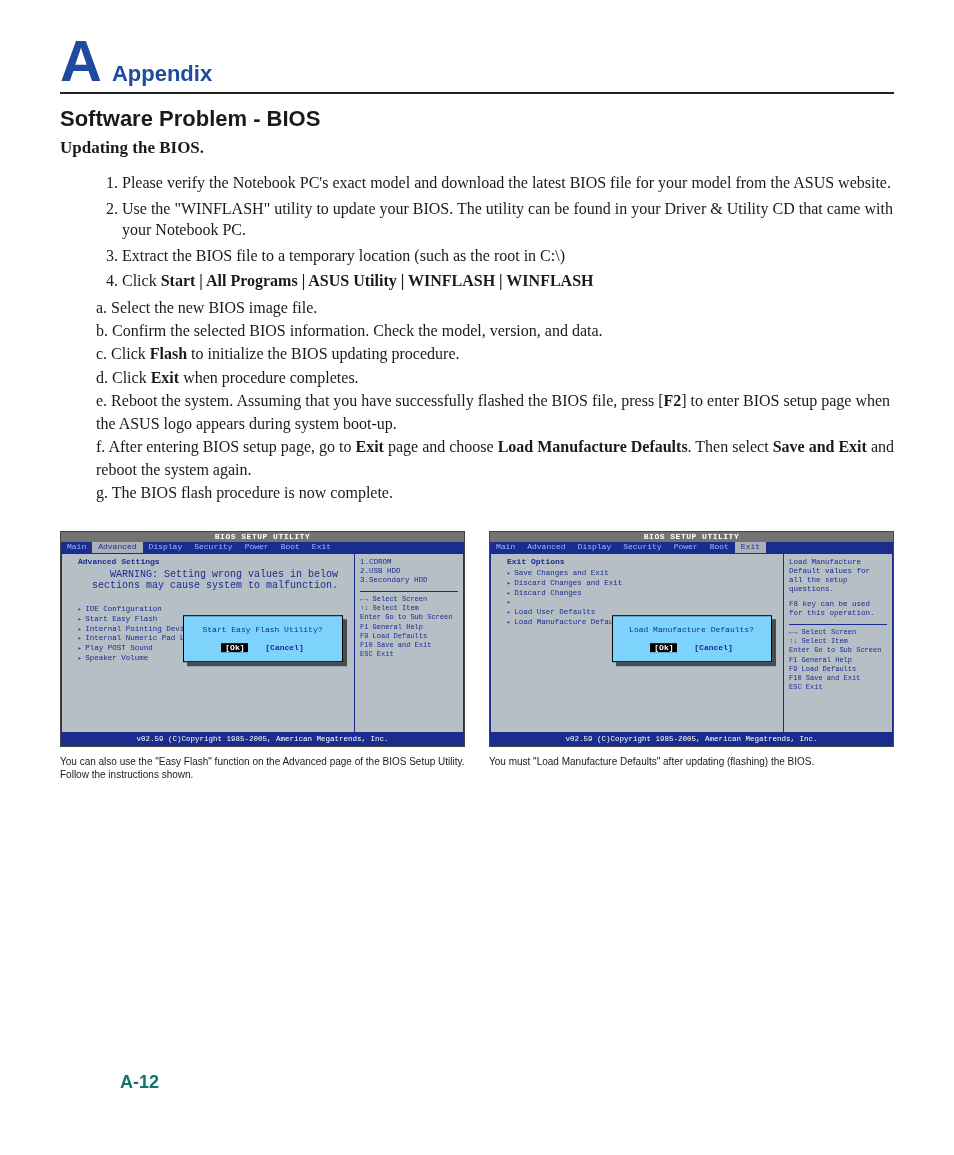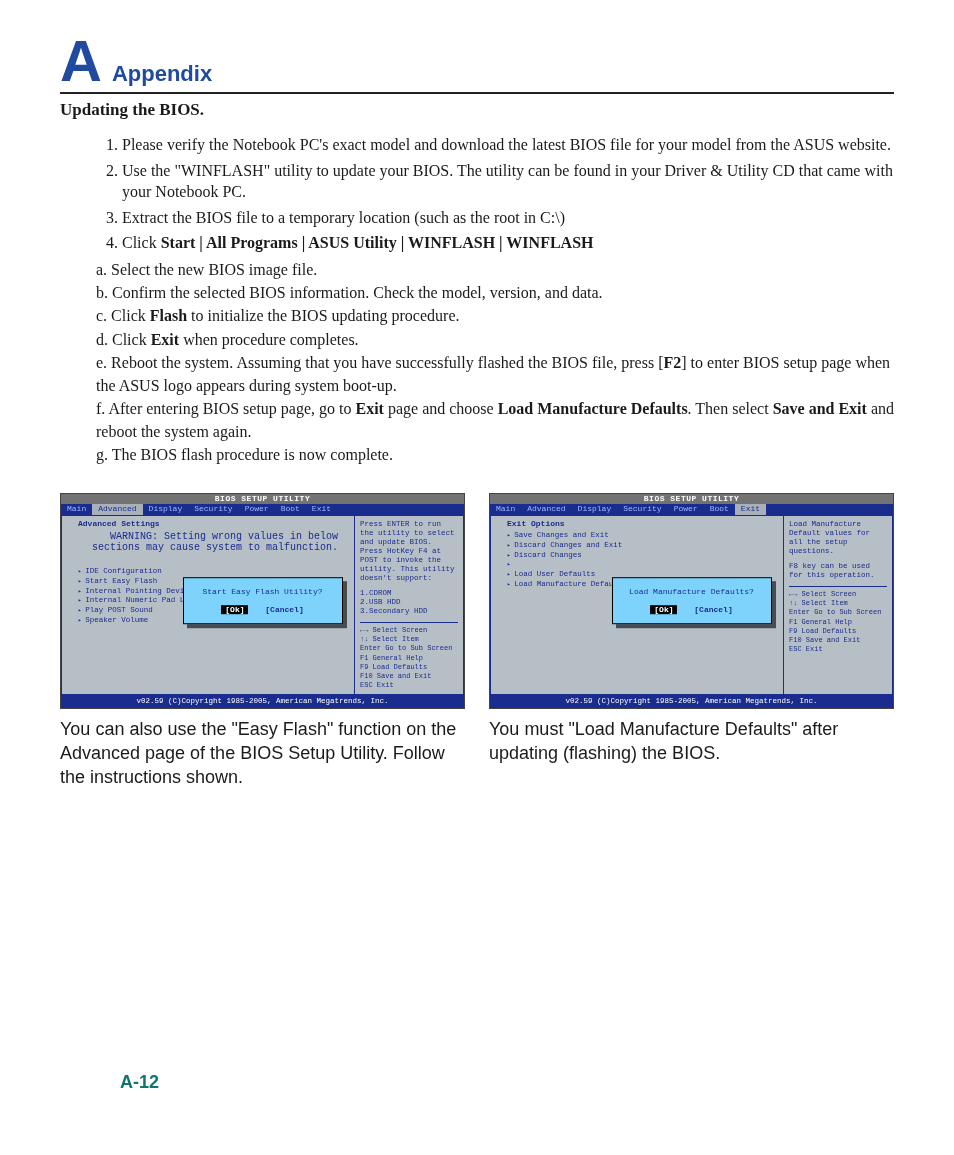--- a/index.html
+++ b/index.html
@@ -39,21 +39,21 @@
     margin: 6px 0 14px;
   }
   ol.steps { margin: 0 0 0 38px; padding-left: 24px; font-size: 16px; }
   ol.steps > li { margin-bottom: 4px; line-height: 1.35; }
   .sub { margin-left: 36px; font-size: 16px; line-height: 1.45; }
   .sub span.b, ol.steps span.b { font-weight: 700; }
   .cols { display: flex; gap: 24px; margin-top: 26px; }
   .col { width: 50%; }
   .caption {
     font-family: Arial, Helvetica, sans-serif;
-    font-size: 18px;
+    font-size: 10px;
     line-height: 1.35;
     margin-top: 8px;
   }
   .page-num {
     position: absolute;
     left: 60px;
     bottom: 30px;
     font-family: Arial, Helvetica, sans-serif;
     font-weight: 800;
     color: #0f766e;
@@ -138,20 +138,21 @@
 </head>
 <body>
 <div class="page-wrap">
 
 <div class="head-row">
   <div class="big-a">A</div>
   <div class="appendix">Appendix</div>
 </div>
 <div class="rule"></div>
 
+<div class="h2">Software Problem - BIOS</div>
 <div class="h3">Updating the BIOS.</div>
 
 <ol class="steps">
   <li>Please verify the Notebook PC's exact model and download the latest BIOS file for your model from the ASUS website.</li>
   <li>Use the "WINFLASH" utility to update your BIOS. The utility can be found in your Driver &amp; Utility CD that came with your Notebook PC.</li>
   <li>Extract the BIOS file to a temporary location (such as the root in C:\)</li>
   <li>
     <span>Click </span><span class="b">Start | All Programs | ASUS Utility | WINFLASH | WINFLASH</span>
   </li>
 </ol>
@@ -185,21 +186,20 @@
           <div class="bios-menu">
                 <div>IDE Configuration</div>
                 <div>Start Easy Flash</div>
                 <div>Internal Pointing Devi</div>
                 <div>Internal Numeric Pad L</div>
                 <div>Play POST Sound</div>
                 <div>Speaker Volume</div>
               </div>
         </div>
         <div class="bios-right">
-          <div class="help-block">Press ENTER to run the utility to select and update BIOS. Press HotKey F4 at POST to invoke the utility. This utility doesn't support:</div>
           <div class="help-block" style="white-space:pre-line">1.CDROM
 2.USB HDD
 3.Secondary HDD</div>
           <div class="bios-keys">
                 <div>←→  Select Screen</div>
                 <div>↑↓  Select Item</div>
                 <div>Enter Go to Sub Screen</div>
                 <div>F1   General Help</div>
                 <div>F9   Load Defaults</div>
                 <div>F10  Save and Exit</div>

